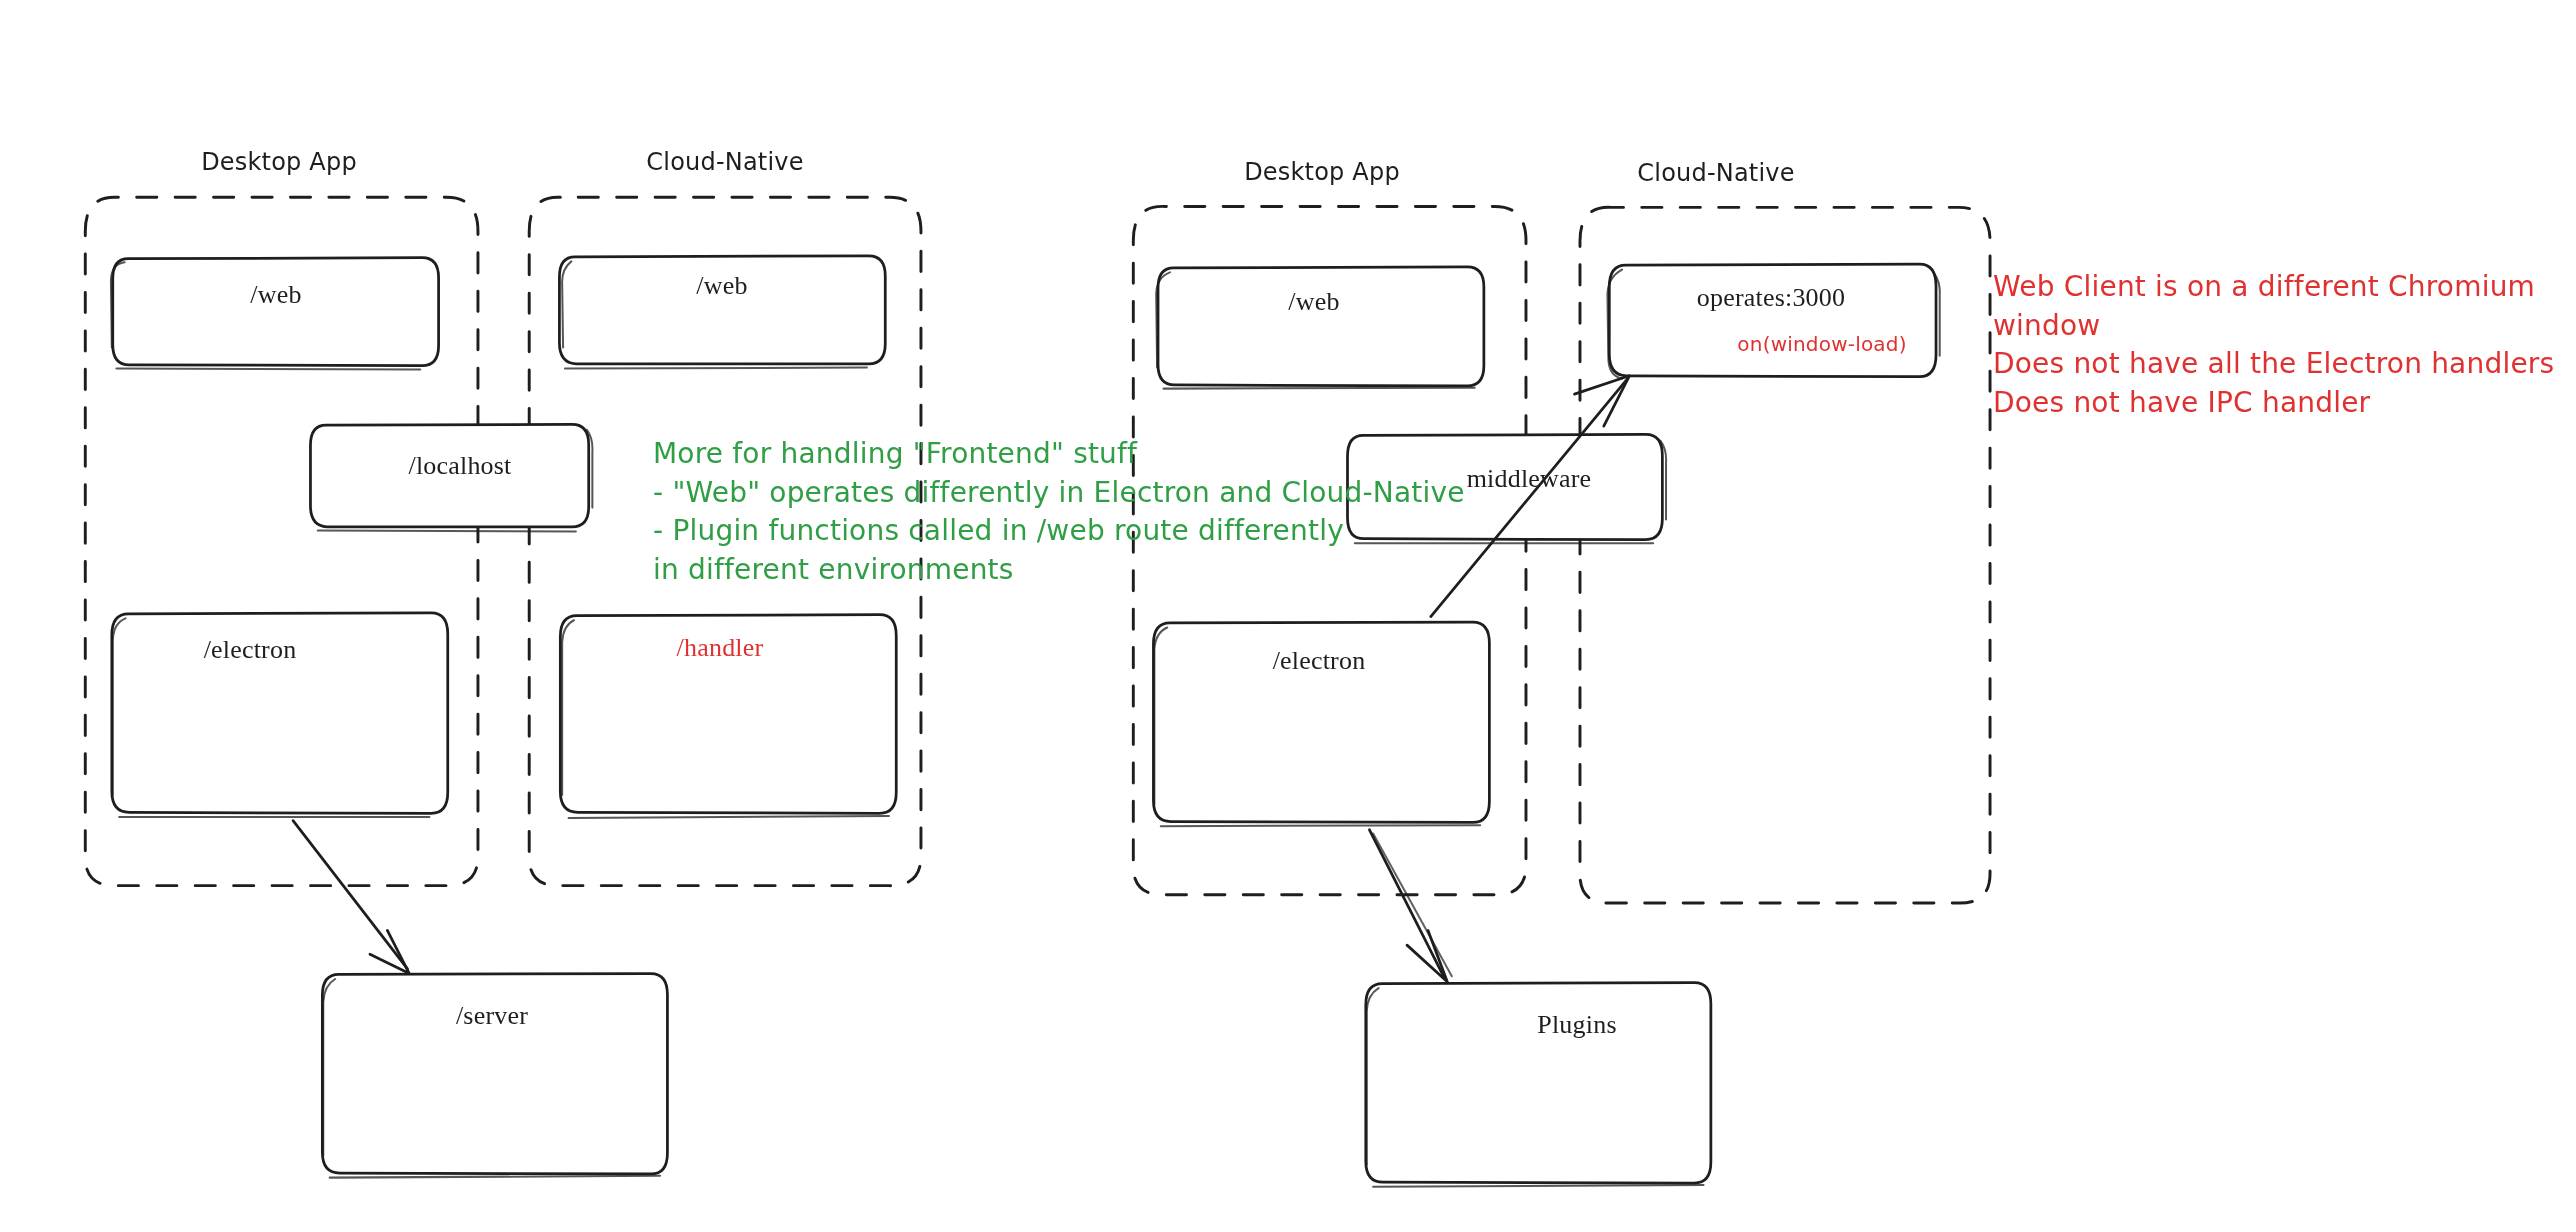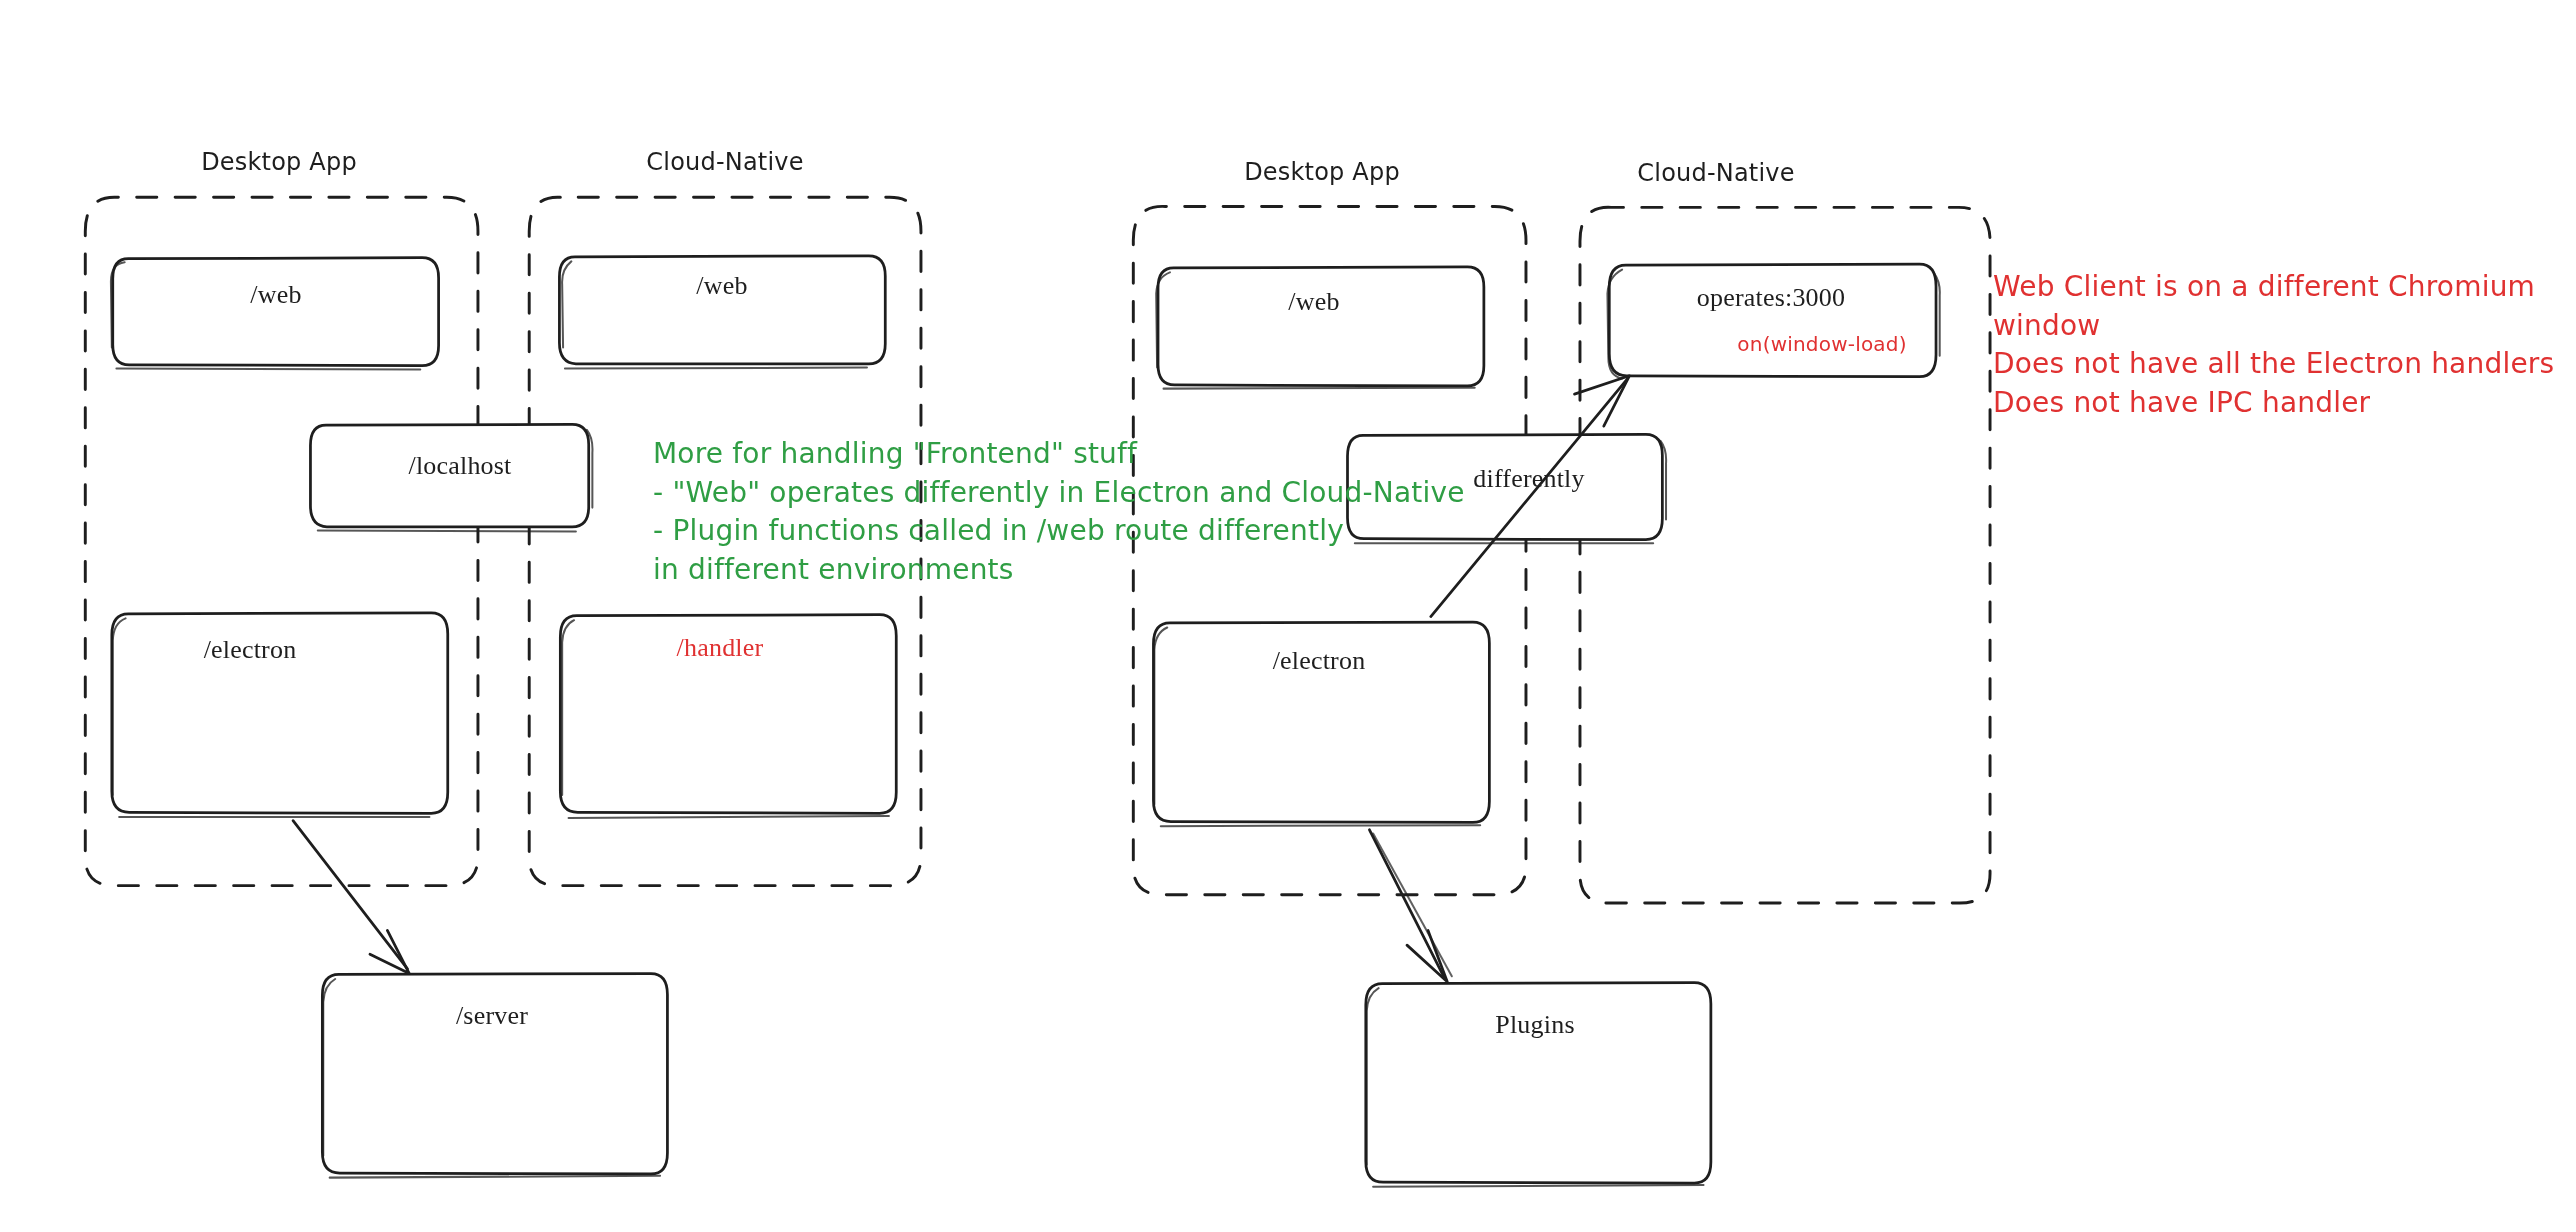--- a/index.html
+++ b/index.html
@@ -147,25 +147,25 @@
   <div class="txt group-label" style="left:1322px;top:132px;">Desktop App</div>
 
   <div class="txt group-label" style="left:1716px;top:133px;">Cloud-Native</div>
 
   <div class="txt box-label" style="left:1314px;top:261px;">/web</div>
 
   <div class="txt box-label" style="left:1771px;top:257px;">operates:3000</div>
 
   <div class="txt box-label-sub red" style="left:1822px;top:306px;">on(window-load)</div>
 
-  <div class="txt box-label" style="left:1529px;top:438px;">differently</div>
+  <div class="txt box-label" style="left:1529px;top:438px;">middleware</div>
 
   <div class="txt box-label" style="left:1319px;top:620px;">/electron</div>
 
-  <div class="txt box-label" style="left:1535px;top:984px;">Plugins</div>
+  <div class="txt box-label" style="left:1577px;top:984px;">Plugins</div>
 
   <div class="txt note green" style="left:653px;top:407px;">More for handling "Frontend" stuff
 - "Web" operates differently in Electron and Cloud-Native
 - Plugin functions called in /web route differently
 in different environments</div>
 
   <div class="txt note red" style="left:1993px;top:240px;">Web Client is on a different Chromium window
 Does not have all the Electron handlers
 Does not have IPC handler</div>
 

